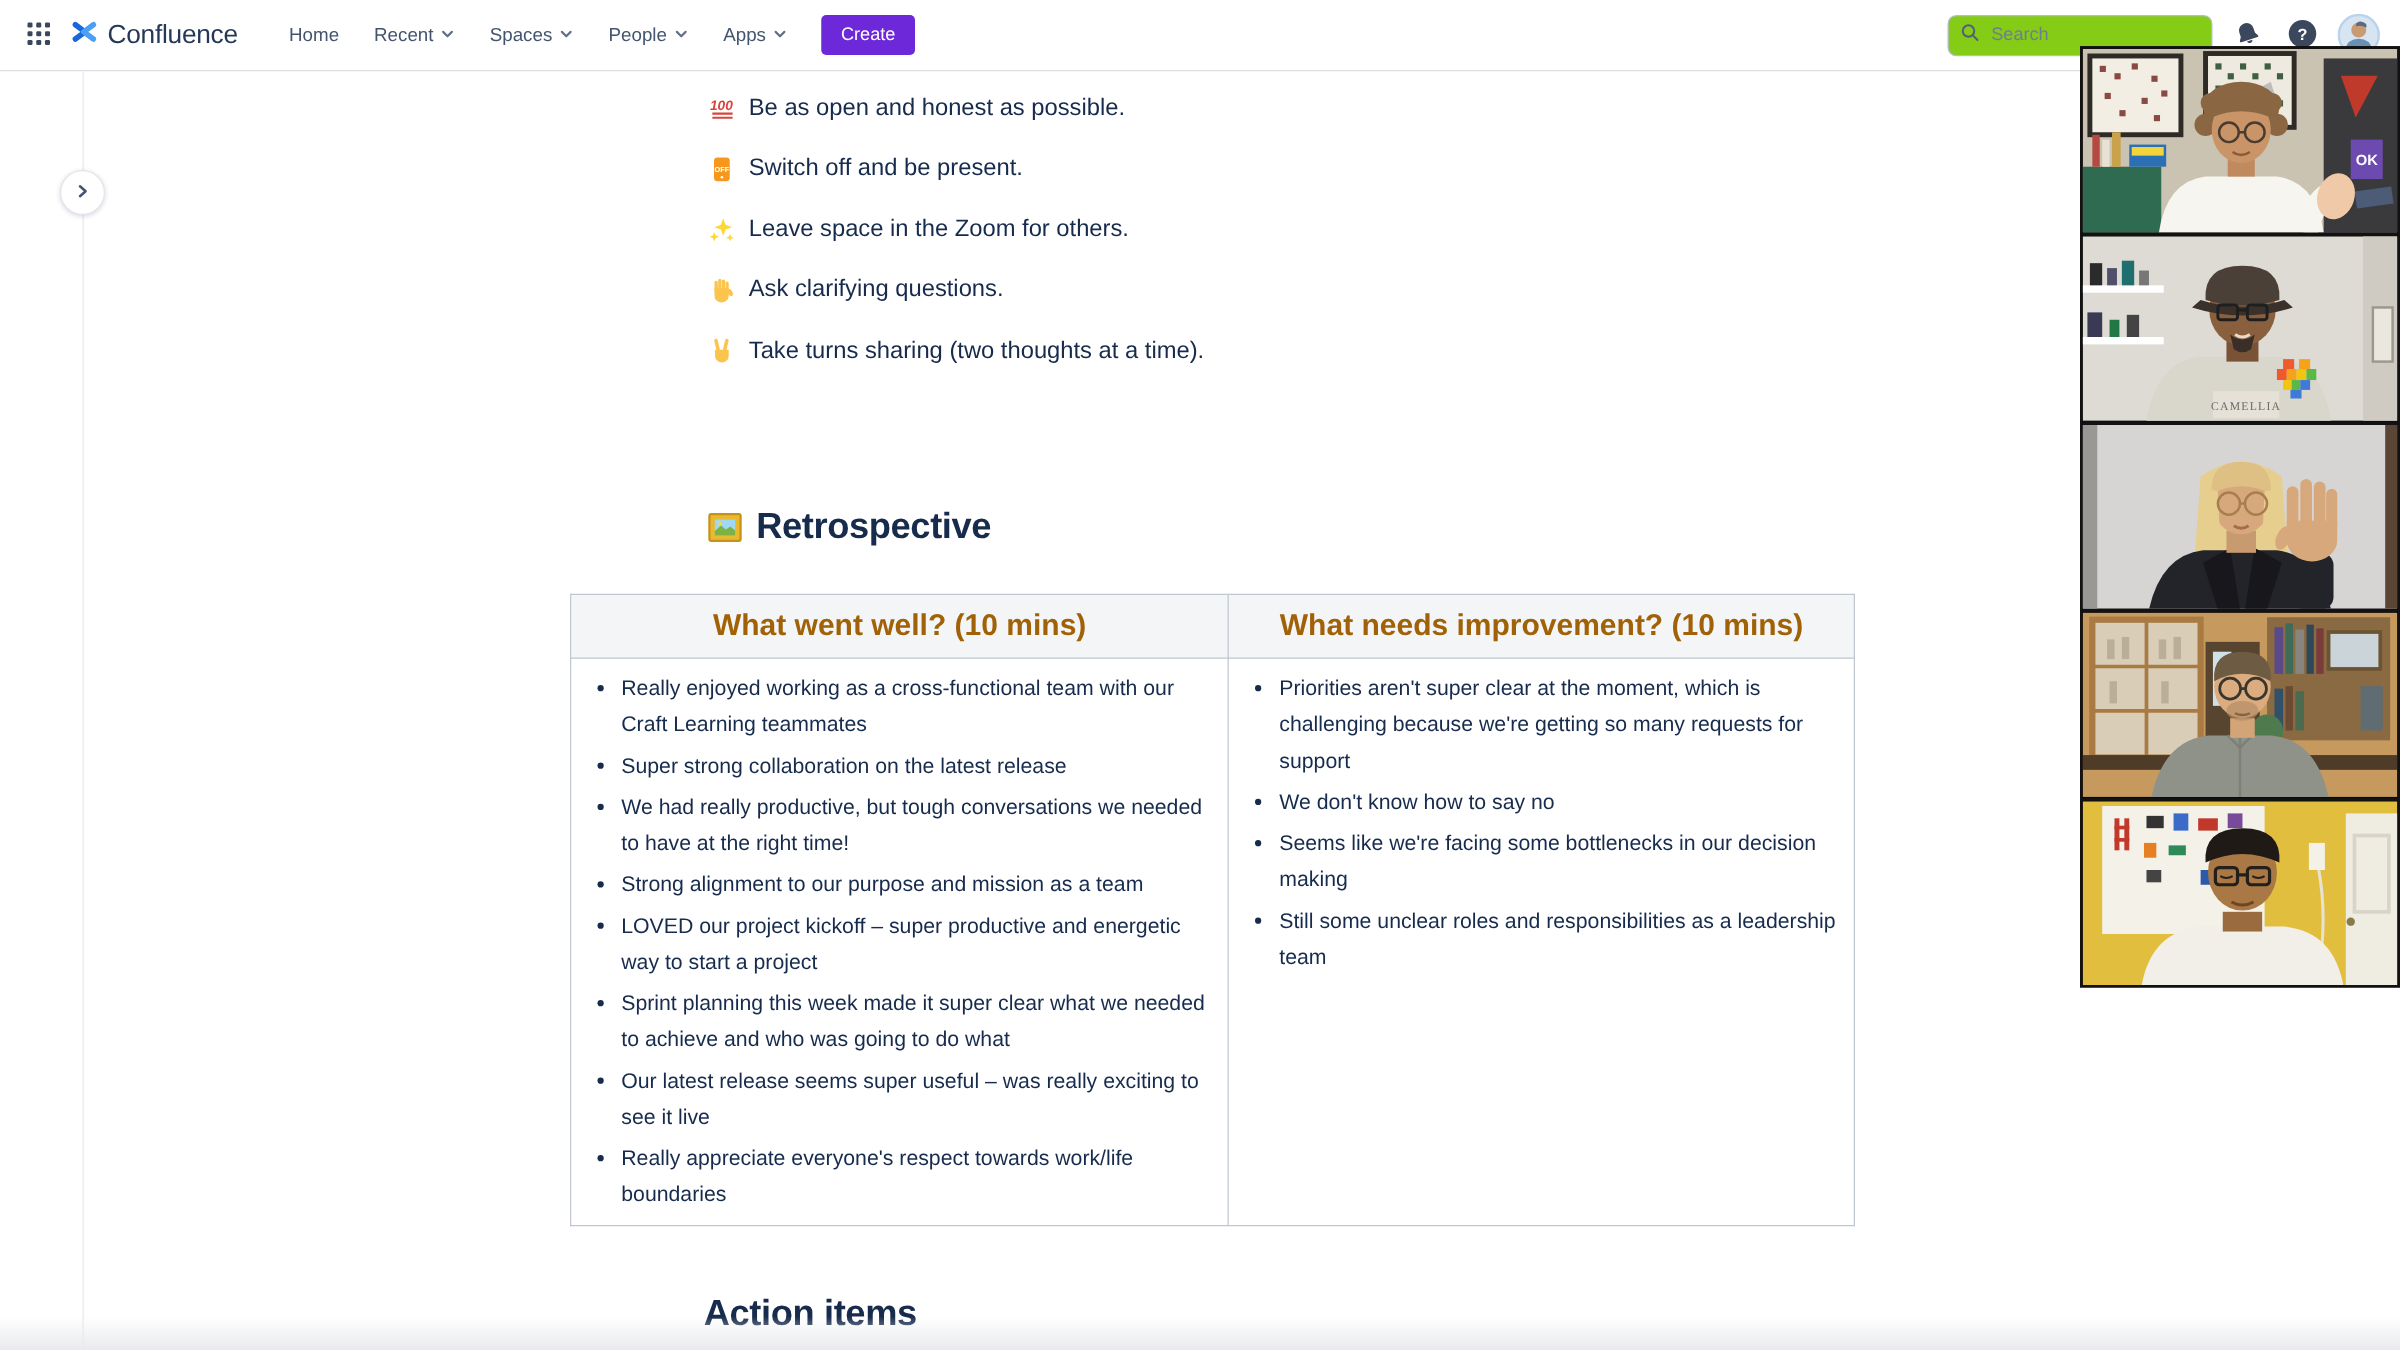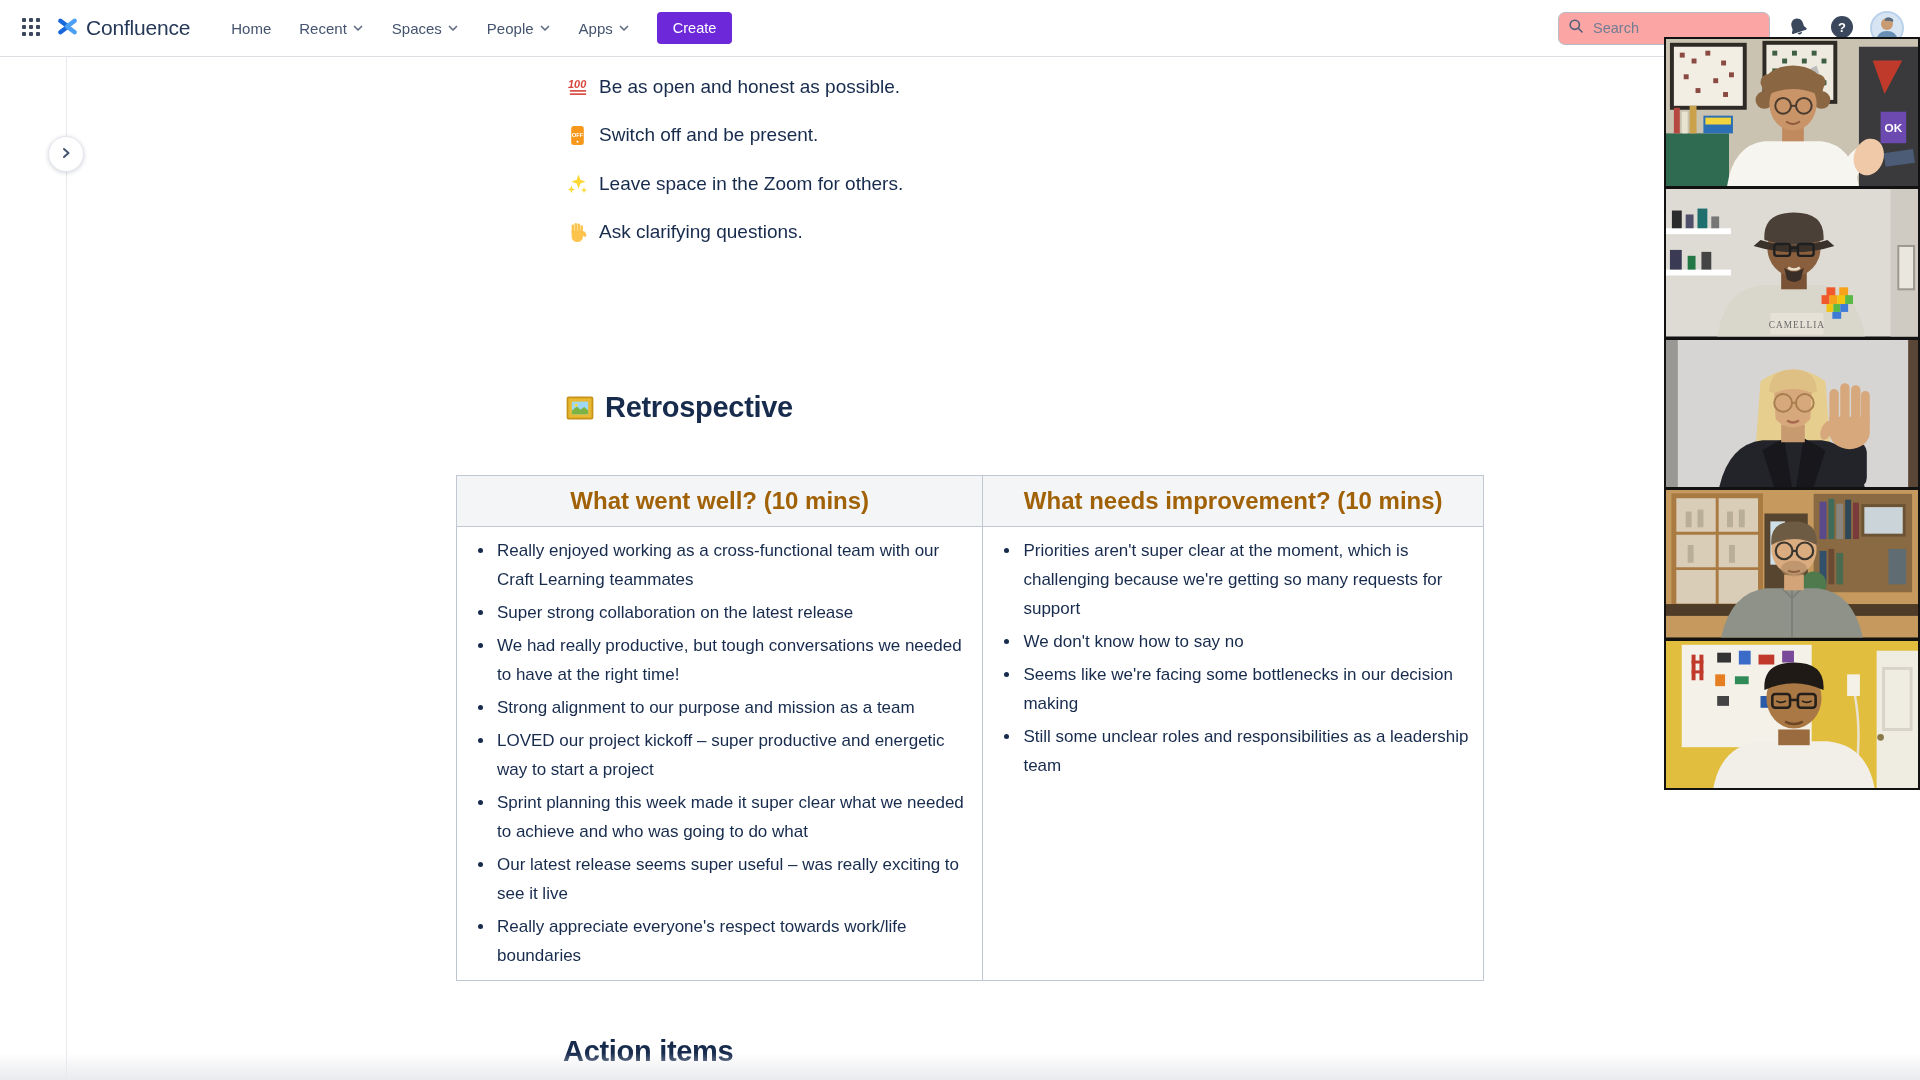--- a/index.html
+++ b/index.html
@@ -20,21 +20,21 @@
     align-items:center; justify-content:center; border-radius:4px; cursor:pointer; }
   .logo { display:flex; align-items:center; gap:7px; margin:0 30px 0 8px; }
   .logo-text { font-size:21px; font-weight:500; color:#253858; letter-spacing:-0.2px; }
   .nav-links { display:flex; align-items:center; gap:6px; }
   .nav-link { display:flex; align-items:center; gap:5px; border:none; background:none;
     font-family:inherit; font-size:15px; color:#44546F; padding:8px 11px; border-radius:4px; cursor:pointer; }
   .create-btn { margin-left:16px; border:none; background:#6d28d9; color:#fff;
     font-family:inherit; font-size:14.5px; font-weight:500; padding:8px 16px; border-radius:4px; cursor:pointer; }
   .nav-right { margin-left:auto; display:flex; align-items:center; gap:12px; }
   .search-box { display:flex; align-items:center; gap:7px; width:212px; height:33px;
-    border:1px solid #B6BDC9; border-radius:7px; padding:0 9px; background:#fca5a5; }
+    border:1px solid #B6BDC9; border-radius:7px; padding:0 9px; background:#84cc16; }
   .search-box input { border:none; outline:none; width:100%; font-family:inherit;
     font-size:14.5px; color:#172B4D; background:transparent; }
   .search-box input::placeholder { color:#707D93; }
   .icon-btn { width:32px; height:32px; border:none; background:none; display:flex;
     align-items:center; justify-content:center; cursor:pointer; }
   .avatar-btn { width:34px; height:34px; padding:0; border:none; background:none; cursor:pointer; }
   .avatar-btn svg { display:block; }
 
   
   .rail-line { position:absolute; left:66px; top:57px; bottom:0; width:1px; background:#E7E9EE; z-index:1; }
@@ -42,21 +42,21 @@
     background:#fff; border:1px solid #E4E6EB; box-shadow:0 1px 4px rgba(9,30,66,0.18);
     display:flex; align-items:center; justify-content:center; cursor:pointer; z-index:3; }
 
   
   .agreements { position:absolute; left:567px; top:73px; }
   .agreement { display:flex; align-items:center; gap:11px; height:27px; margin:0 0 21.5px 0;
     font-size:19px; color:#172B4D; }
   .rule-icon { width:21px; height:21px; display:inline-flex; }
   .rule-icon svg { width:21px; height:21px; }
 
-  .retro-heading { position:absolute; left:566px; top:372px; display:flex; align-items:center;
+  .retro-heading { position:absolute; left:566px; top:386px; display:flex; align-items:center;
     gap:11px; font-size:29px; font-weight:700; color:#172B4D; letter-spacing:-0.3px; }
   .retro-heading .h-icon { width:28px; height:28px; display:inline-flex; }
   .retro-heading .h-icon svg { width:28px; height:28px; }
 
   .retro-table { position:absolute; left:456px; top:475px; width:1028px; border-collapse:collapse; }
   .retro-table th { background:#F4F5F7; border:1px solid #C1C7D0; text-align:center;
     font-size:24px; font-weight:700; color:#a16207; padding:11px 14px; }
   .retro-table td { border:1px solid #C1C7D0; vertical-align:top; padding:9px 8px 10px 14px; font-size:17px; }
   .retro-table ul { margin:0; padding-left:24px; }
   .retro-table li { line-height:29px; margin-bottom:4px; padding-left:2px; color:#172B4D; }
@@ -224,20 +224,32 @@
               <rect x="4.4" y="2.4" width="2.5" height="9" rx="1.25"></rect>
               <rect x="7.2" y="1" width="2.5" height="10" rx="1.25"></rect>
               <rect x="10" y="1.5" width="2.5" height="10" rx="1.25"></rect>
               <rect x="12.8" y="3" width="2.4" height="9" rx="1.2"></rect>
               <path d="M4.4 8 h10.8 v6 a5.4 5 0 0 1 -5.4 5 a5.4 5 0 0 1 -5.4 -5 z"></path>
               <ellipse cx="16.4" cy="11.5" rx="1.7" ry="2.8" transform="rotate(-25 16.4 11.5)"></ellipse>
             </g>
           </svg>
         </span>
         <span>Ask clarifying questions.</span>
+      </p>
+      <p class="agreement">
+        <span class="rule-icon">
+          <svg viewBox="0 0 20 20">
+            <g fill="#FCC34D">
+              <rect x="5" y="0.8" width="2.7" height="10.5" rx="1.35" transform="rotate(-13 6.3 6)"></rect>
+              <rect x="11.6" y="0.8" width="2.7" height="10.5" rx="1.35" transform="rotate(13 13 6)"></rect>
+              <path d="M4.8 9.4 h10.4 v4.6 a5.2 5 0 0 1 -5.2 5 a5.2 5 0 0 1 -5.2 -5 z"></path>
+            </g>
+          </svg>
+        </span>
+        <span>Take turns sharing (two thoughts at a time).</span>
       </p>
     </section>
 
   <h1 class="retro-heading">
     <span class="h-icon">
       <svg viewBox="0 0 22 22">
         <rect x="1.2" y="2.6" width="19.6" height="16.8" rx="1" fill="#E8B931" stroke="#C69318" stroke-width="1.4"></rect>
         <rect x="4.6" y="6" width="12.8" height="10" fill="#9ED8F5"></rect>
         <path d="M4.6 13.2 l3.9-3.4 3 2.5 2.8-2 3.1 2.6 V16 h-12.8 z" fill="#7CB342"></path>
         <circle cx="8" cy="8.6" r="1.2" fill="#FDD835"></circle>

